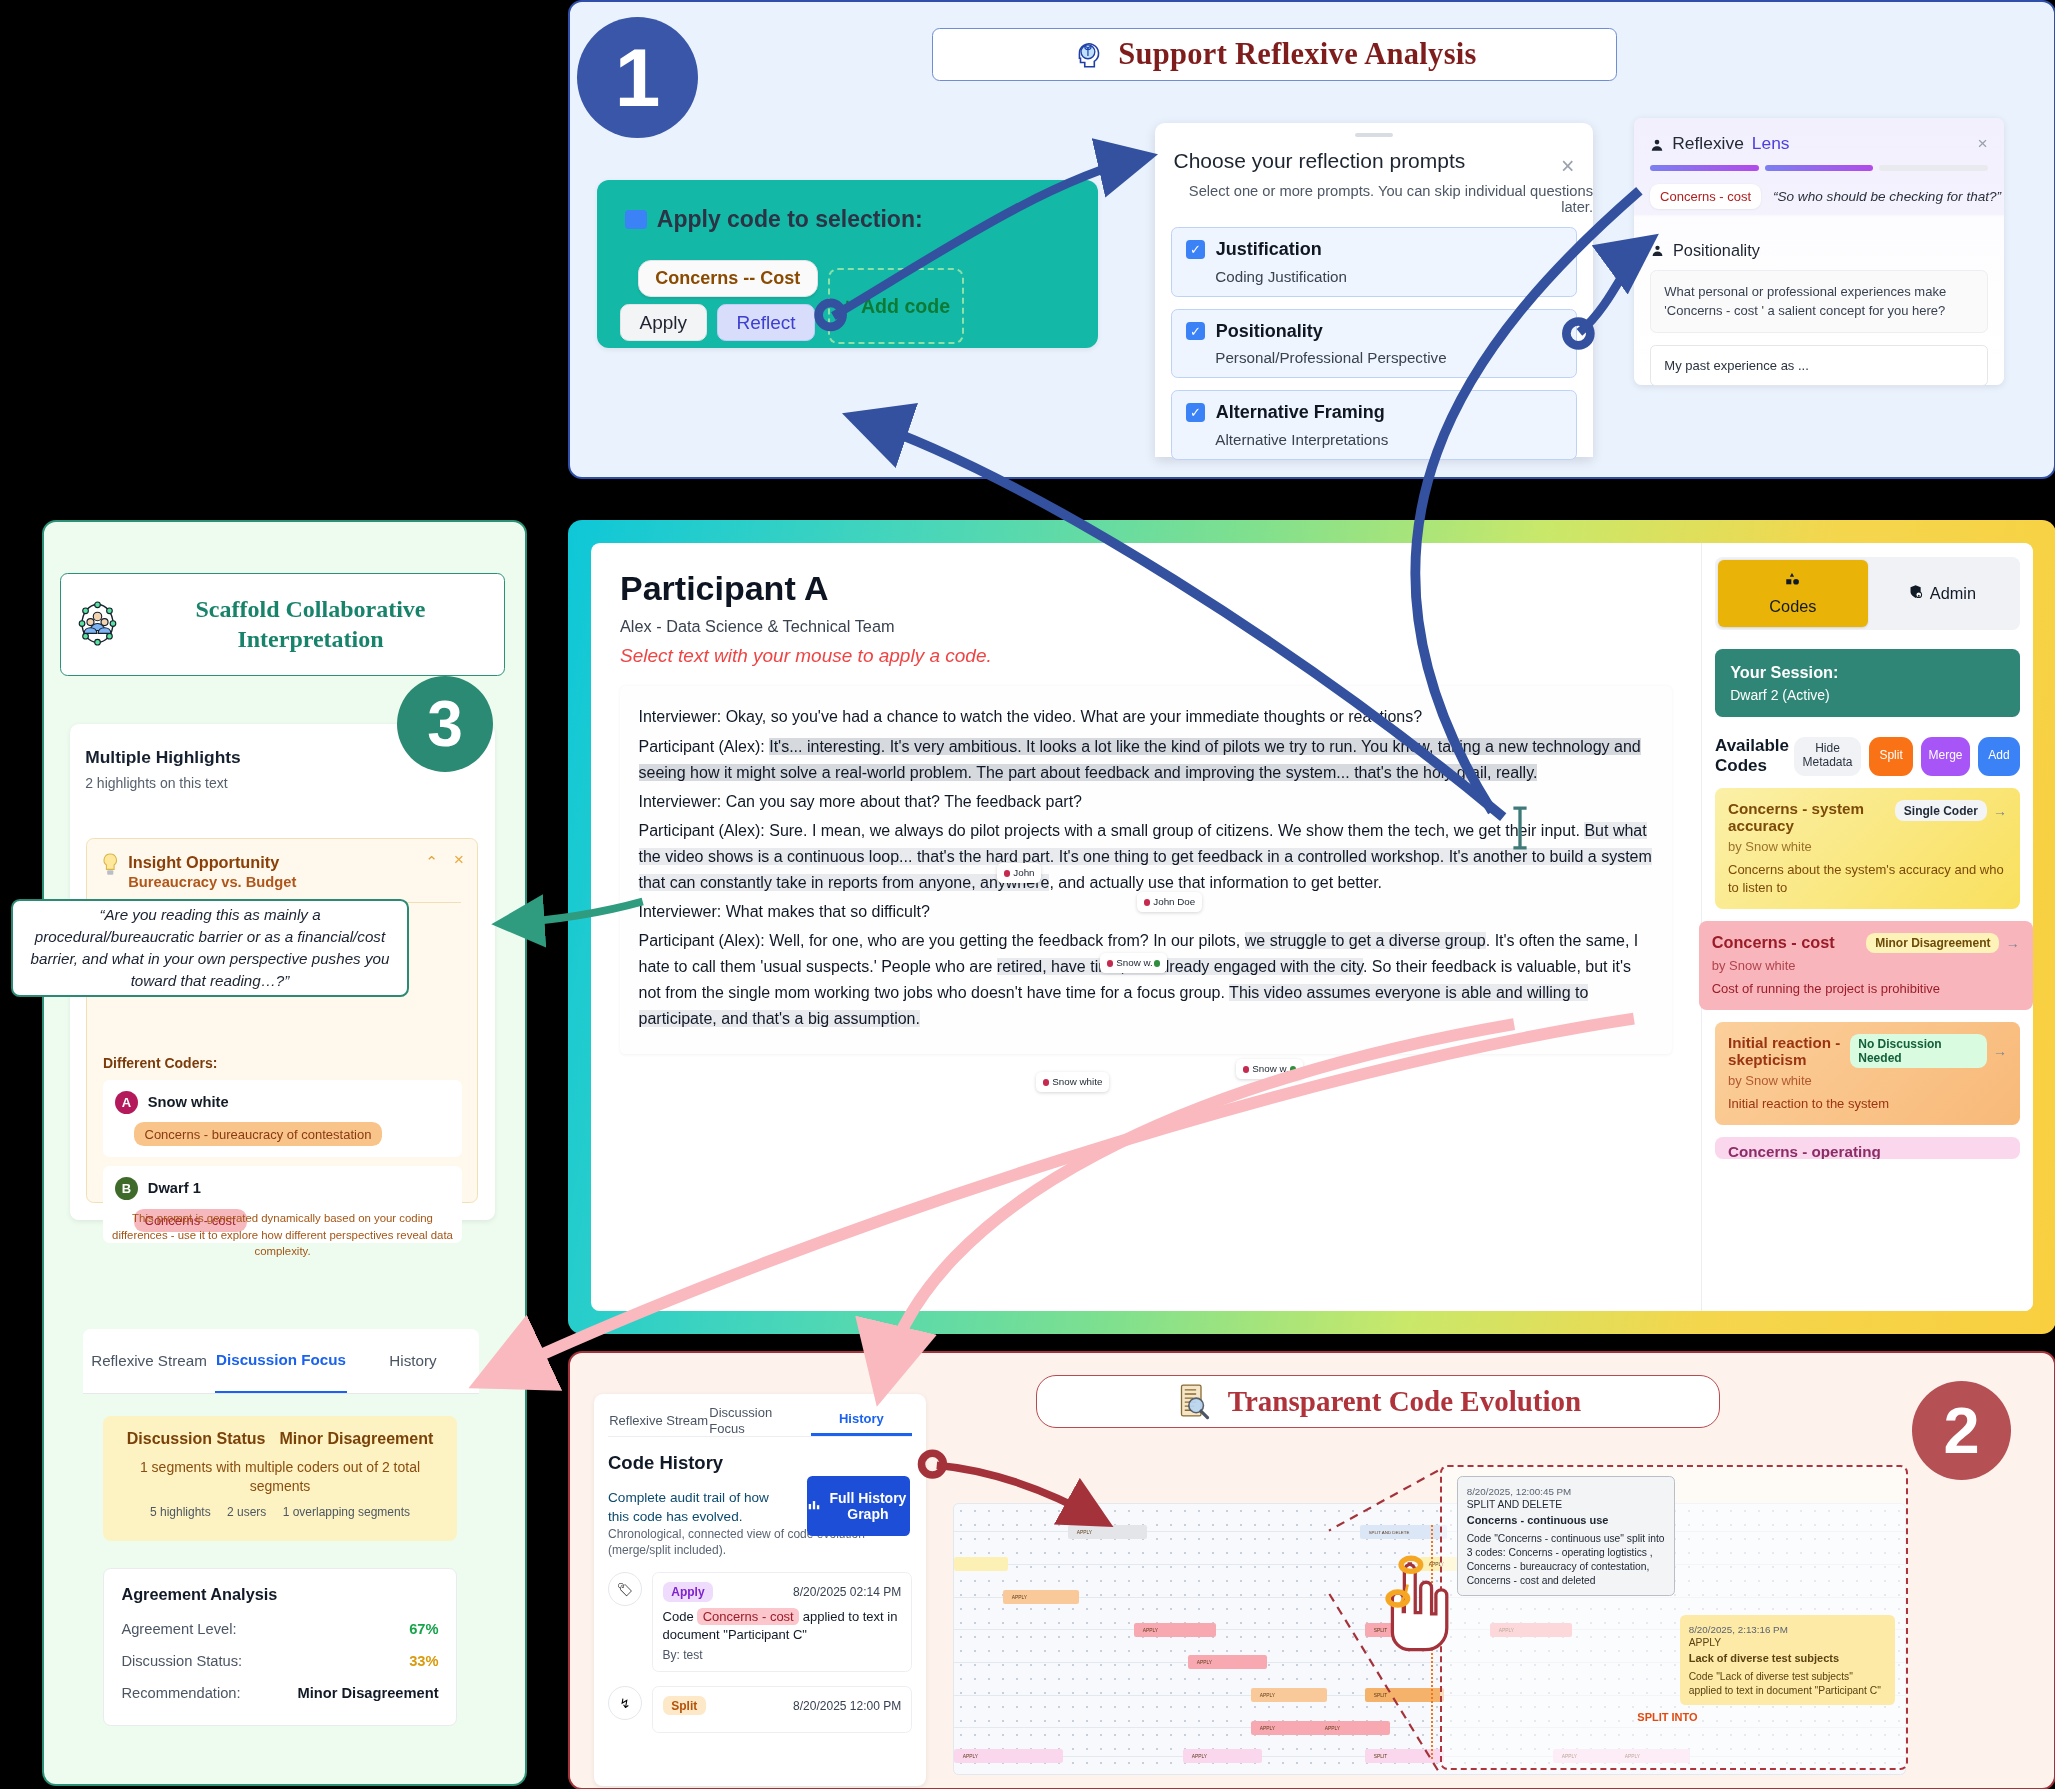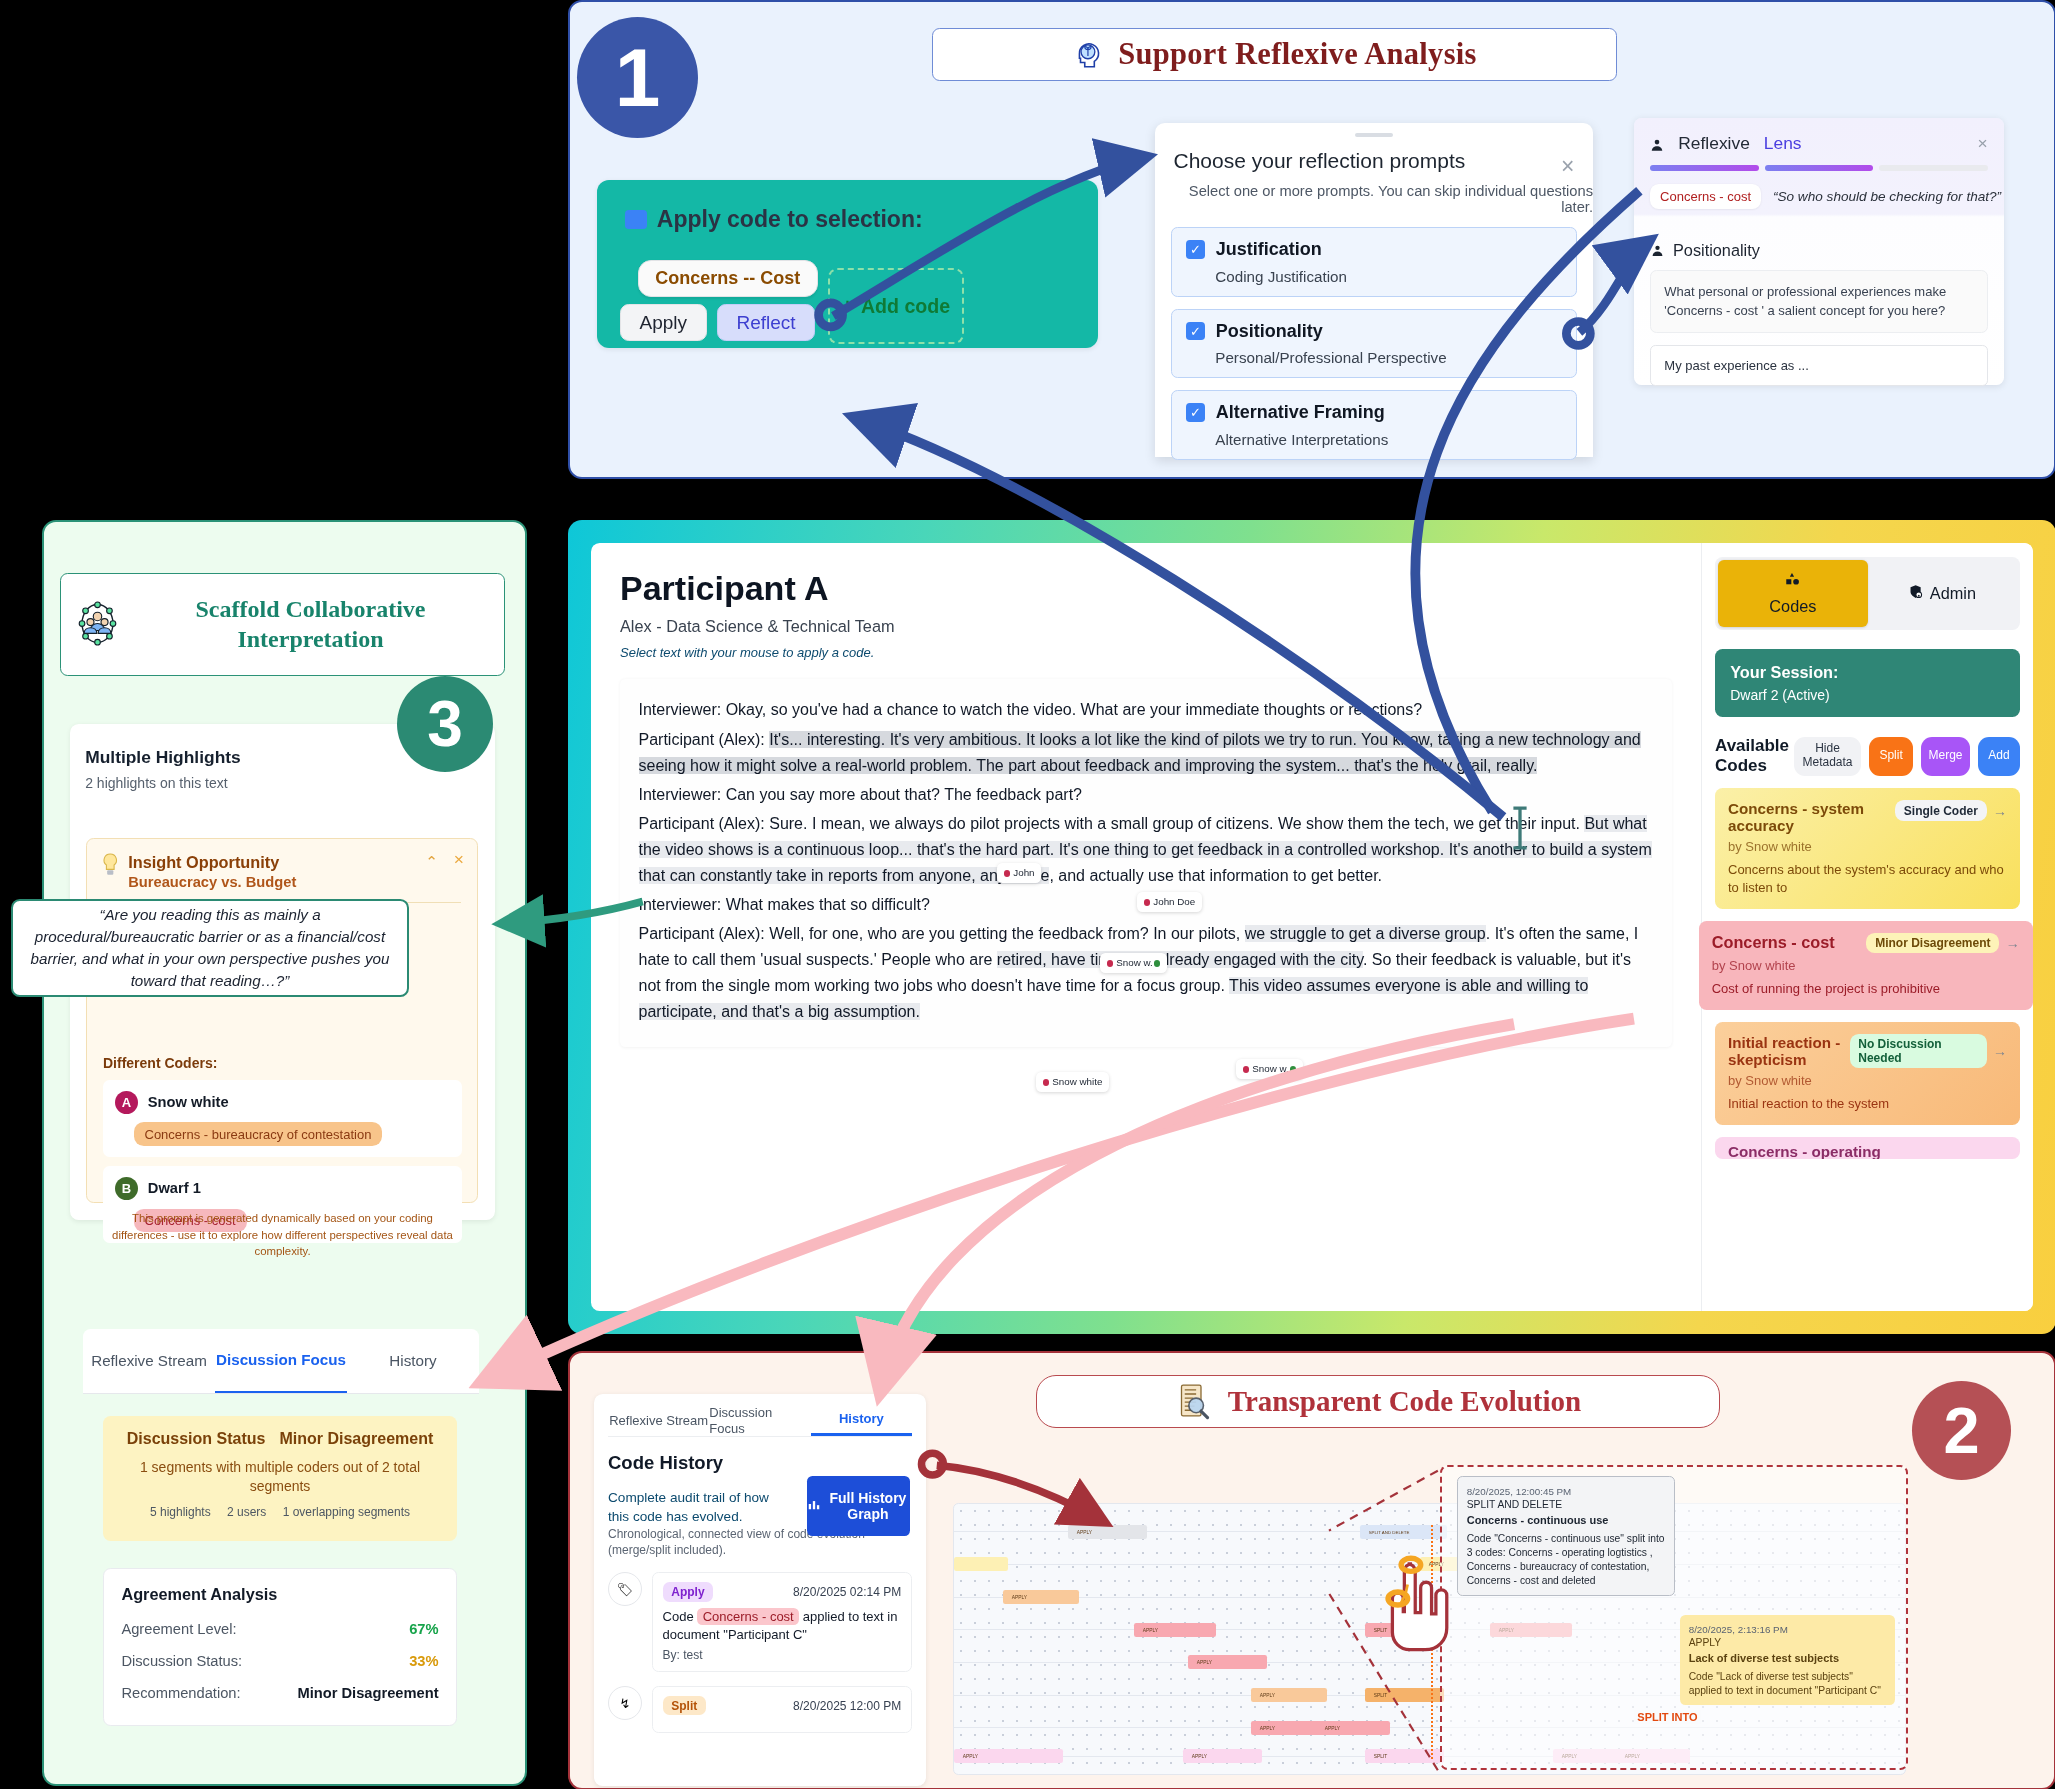--- a/index.html
+++ b/index.html
@@ -74,21 +74,21 @@
       font-size:13px;}
   .promptbox .lbl{font-size:18px;font-weight:bold;color:#101723;}
   .promptbox .desc{font-size:15.2px;color:#39424f;margin:7.6px 0 0 29px;}
 
   
   #lens{
     position:absolute; left:1634px;top:118px;width:370px;height:267px;
     background:linear-gradient(180deg,#f2f0fd 0%,#f3f2fd 36%,#fdfdff 37%,#fff 100%);
     border-radius:7.6px; box-shadow:0 1.6px 7.6px rgba(0,0,0,.09);
   }
-  #lens .lhdr{display:flex;align-items:center;gap:14px;padding:15.2px 0 0 16.3px;
+  #lens .lhdr{display:flex;align-items:center;gap:8px;padding:15.2px 0 0 16.3px;
       font-size:17.4px;color:#232a36;}
   #lens .lhdr b{color:#4b3fe0;font-weight:normal;}
   #lens .lx{position:absolute;right:16.3px;top:15.2px;color:#98a0ab;font-size:17.4px;}
   #lens .bars{display:flex;gap:5.4px;padding:11px 16.3px 0;}
   #lens .bar{height:6px;border-radius:3.8px;flex:1;
       background:linear-gradient(90deg,#7c7ff0,#b24bea);}
   #lens .bar.off{background:#e9eaee;}
   #lens .qrow{display:flex;align-items:center;gap:12px;padding:13px 0 0 16.3px;}
   #lens .codechip{background:#fff;border-radius:8.7px;padding:4.9px 9.8px;
       font-size:13px;color:#b12020;box-shadow:0 0.5px 2.2px rgba(0,0,0,.08);}
@@ -179,21 +179,21 @@
     border-radius:14px;
     background:linear-gradient(100deg,#0ec7d8 0%, #49d6b9 22%, #7fe08e 42%,
                #c9e86a 60%, #f4d64d 78%, #f9cf3f 100%);
     padding:23px;
   }
   #midinner{width:100%;height:100%;background:#fff;border-radius:8.7px;
      position:relative;overflow:hidden;display:flex;}
   #doccol{flex:1;padding:26px 29px;position:relative;}
   #doccol h1{font-size:34px;color:#0d1522;}
   #doccol .sub{font-size:16.3px;color:#39424f;margin-top:8.7px;}
-  #doccol .hint{font-size:13px;color:#0c4a6e;font-style:italic;margin-top:9.8px;}
+  #doccol .hint{font-size:19px;color:#ef4444;font-style:italic;margin-top:9.8px;}
   #transcript{margin-top:18.5px;background:#fefefe;border-radius:5.4px;
      box-shadow:0 0.5px 3.3px rgba(0,0,0,.05);padding:18.5px 18.5px;
      font-size:16px;line-height:1.62;color:#111927;}
   #transcript p{margin-bottom:3.3px;}
   .hl{background:#d6d9de;}
   .hl2{background:#e8eaee;}
   .tagpop{display:inline-block;position:relative;top:-9.8px;background:#fff;
      border-radius:5.4px;padding:2.2px 6.5px;font-size:9.8px;color:#1b2330;
      box-shadow:0 1.1px 3.8px rgba(0,0,0,.16);white-space:nowrap;}
   .dotred{display:inline-block;width:6.5px;height:6.5px;border-radius:50%;

